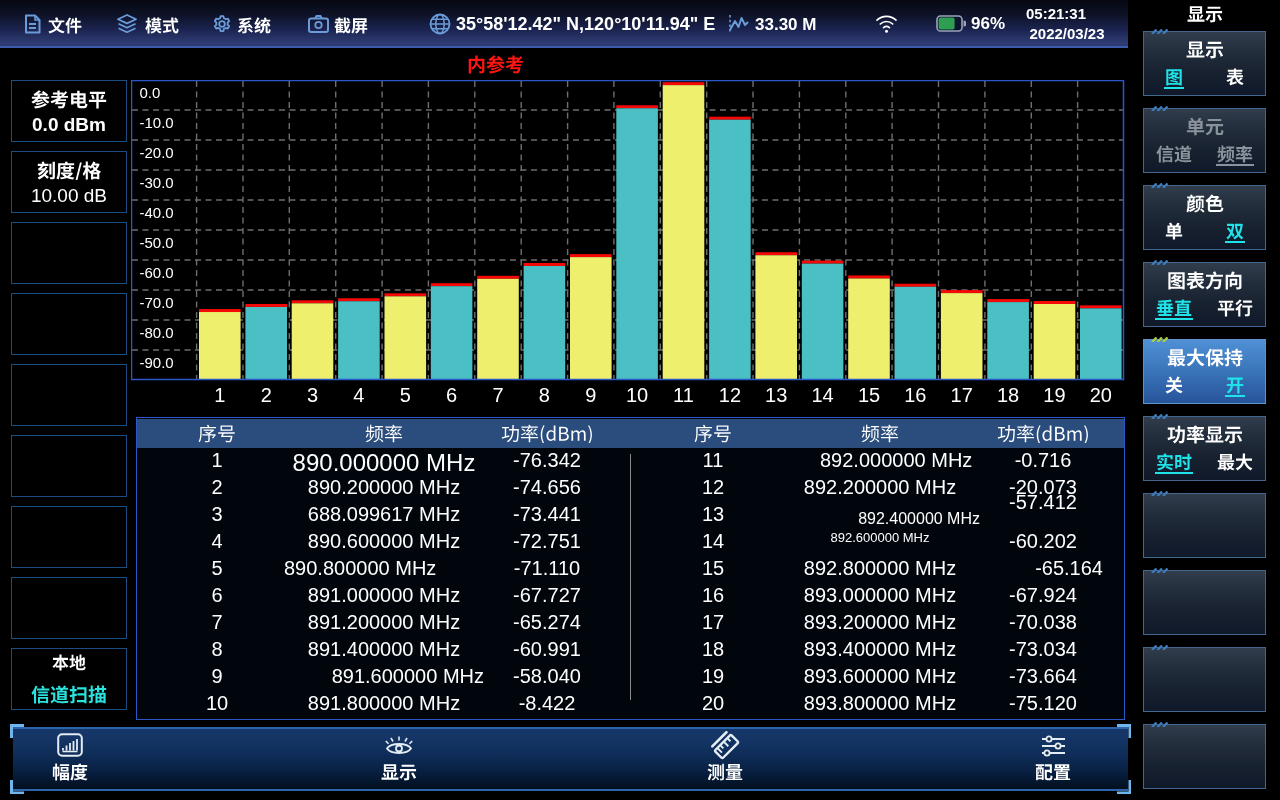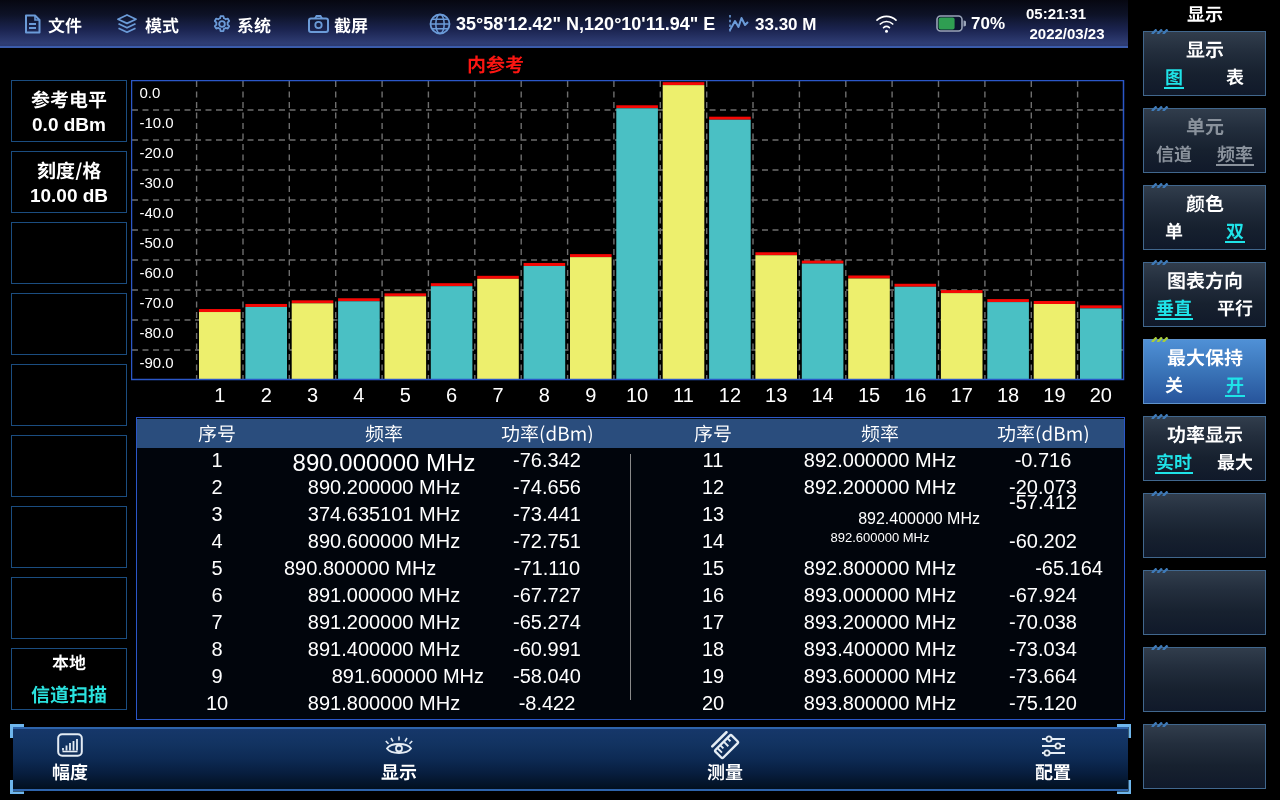--- a/index.html
+++ b/index.html
@@ -55,21 +55,21 @@
     <path d="M2 6.2 a13.5 13.5 0 0 1 19 0" fill="none" stroke="#fff" stroke-width="1.7" stroke-linecap="round"></path>
     <path d="M5.3 10 a9 9 0 0 1 12.4 0" fill="none" stroke="#fff" stroke-width="1.7" stroke-linecap="round"></path>
     <path d="M8.6 13.7 a4.5 4.5 0 0 1 5.8 0" fill="none" stroke="#fff" stroke-width="1.7" stroke-linecap="round"></path>
     <circle cx="11.5" cy="17.2" r="1.5" fill="#fff"></circle>
   </svg>
 <svg class="abs" style="left:936px;top:15px" width="30" height="17" viewBox="0 0 30 17">
     <rect x="1" y="1" width="25" height="15" rx="3.5" fill="#0c1430" stroke="#9aa4b8" stroke-width="1.6"></rect>
     <rect x="2.6" y="2.6" width="16" height="11.8" rx="2" fill="#2f9e52"></rect>
     <path d="M27.5 5.5 a2.5 2.5 0 0 1 0 6" fill="#9aa4b8"></path>
   </svg>
-<div class="lat" style="left:971px;top:14px;font-size:17px;font-weight:bold">70%</div>
+<div class="lat" style="left:971px;top:14px;font-size:17px;font-weight:bold">96%</div>
 <div class="lat" style="left:1026px;top:5px;width:81px;font-size:15px;font-weight:bold">05:21:31</div>
 <div class="lat" style="left:1017px;top:25px;width:100px;text-align:center;font-size:15px;font-weight:bold">2022/03/23</div>
 <svg style="position:absolute;left:1187.0px;top:5.0px" width="36.0" height="18" viewBox="0 0 36.0 18">
     <path transform="matrix(0.01800 0 0 -0.01800 0 15.840)" fill="#fff" d="M277 558H718V490H277ZM277 712H718V645H277ZM159 804V397H841V804ZM803 349C777 287 727 204 688 153L780 111C819 161 866 235 905 305ZM104 303C137 241 179 156 197 106L294 152C274 201 230 282 196 342ZM556 366V70H440V366H326V70H30V-45H970V70H669V366Z M1197 352C1161 248 1095 141 1022 75C1053 59 1108 24 1133 3C1204 78 1279 199 1324 319ZM1671 309C1736 211 1804 82 1826 0L1951 54C1923 140 1850 263 1784 355ZM1145 785V666H1854V785ZM1054 544V425H1438V54C1438 40 1431 35 1413 35C1394 34 1322 35 1265 38C1283 2 1302 -53 1308 -90C1395 -90 1461 -88 1508 -69C1555 -50 1569 -16 1569 51V425H1948V544Z"></path>
   </svg>
 <div class="abs" style="left:1143px;top:31px;width:123px;height:65px;background:linear-gradient(180deg,#313d4c 0%,#232e3d 30%,#17212f 65%,#10192a 100%);border:1px solid #41678d;box-sizing:border-box"></div>
 <svg class="abs" style="left:1150px;top:29px" width="21" height="5" viewBox="0 0 21 5">
     <path d="M2 5 L6.5 0.5 M7.5 5 L12 0.5 M13 5 L17.5 0.5" stroke="#3e7ab8" stroke-width="2.4"></path>
   </svg>
 <svg style="position:absolute;left:1185.5px;top:40.0px" width="38.0" height="19" viewBox="0 0 38.0 19">
@@ -177,21 +177,21 @@
 <div class="abs" style="left:11px;top:506px;width:116px;height:62px;border:1px solid #1b4d80;box-sizing:border-box;background:#000"></div>
 <div class="abs" style="left:11px;top:577px;width:116px;height:62px;border:1px solid #1b4d80;box-sizing:border-box;background:#000"></div>
 <div class="abs" style="left:11px;top:648px;width:116px;height:62px;border:1px solid #1b4d80;box-sizing:border-box;background:#000"></div>
 <svg style="position:absolute;left:31.0px;top:89.5px" width="76.0" height="19" viewBox="0 0 76.0 19">
     <path transform="matrix(0.01900 0 0 -0.01900 0 16.720)" fill="#fff" d="M612 281C529 225 364 183 226 164C251 139 278 101 292 72C444 102 608 153 712 231ZM730 180C620 78 394 32 157 14C179 -14 203 -59 214 -92C475 -61 704 -4 842 129ZM171 574C198 583 231 587 362 593C352 571 342 550 330 530H47V424H254C192 355 114 300 23 262C50 240 95 192 113 168C172 198 226 234 276 278C293 260 308 240 319 225C419 247 545 289 631 340L533 394C485 367 402 342 324 324C354 355 381 388 405 424H601C674 316 783 222 897 168C915 198 951 242 978 265C889 299 803 357 739 424H958V530H467C478 552 488 575 497 599L755 609C777 589 796 570 810 553L912 621C855 684 741 769 654 825L559 765C587 746 617 724 647 701L367 694C421 727 474 764 522 803L414 862C344 793 245 732 213 715C183 698 160 687 136 683C148 652 165 597 171 574Z M1814 809C1783 769 1748 729 1710 692V746H1509V850H1390V746H1153V648H1390V569H1068V468H1422C1300 392 1167 330 1035 285C1051 259 1074 204 1081 177C1164 210 1248 248 1329 292C1303 236 1273 178 1247 133H1678C1665 74 1650 40 1633 28C1620 20 1606 19 1583 19C1552 19 1471 21 1403 26C1425 -4 1442 -51 1444 -85C1514 -88 1580 -88 1618 -86C1667 -83 1698 -76 1728 -50C1764 -19 1787 49 1809 181C1813 197 1816 230 1816 230H1423L1457 303H1844V395H1503C1539 418 1573 443 1607 468H1945V569H1730C1796 628 1855 690 1907 756ZM1509 569V648H1664C1634 621 1602 594 1569 569Z M2429 381V288H2235V381ZM2558 381H2754V288H2558ZM2429 491H2235V588H2429ZM2558 491V588H2754V491ZM2111 705V112H2235V170H2429V117C2429 -37 2468 -78 2606 -78C2637 -78 2765 -78 2798 -78C2920 -78 2957 -20 2974 138C2945 144 2906 160 2876 176V705H2558V844H2429V705ZM2854 170C2846 69 2834 43 2785 43C2759 43 2647 43 2620 43C2565 43 2558 52 2558 116V170Z M3159 604C3192 537 3223 449 3233 395L3350 432C3338 488 3303 572 3269 637ZM3729 640C3710 574 3674 486 3642 428L3747 397C3781 449 3822 530 3858 607ZM3046 364V243H3437V-89H3562V243H3957V364H3562V669H3899V788H3099V669H3437V364Z"></path>
   </svg>
 <div class="lat" style="left:11px;top:114px;width:116px;text-align:center;font-size:19px;font-weight:bold">0.0 dBm</div>
 <svg style="position:absolute;left:36.8px;top:160.5px" width="64.4" height="19" viewBox="0 0 64.4 19">
     <path transform="matrix(0.01900 0 0 -0.01900 0 16.720)" fill="#fff" d="M823 838V50C823 33 816 27 799 27C780 26 720 25 665 28C681 -4 698 -55 703 -86C790 -87 850 -83 890 -65C929 -47 942 -16 942 50V838ZM648 740V176H761V740ZM437 592C421 559 403 527 382 497L227 489C269 530 310 576 346 623H605V733H408C398 770 374 820 349 857L236 831C254 801 270 765 281 733H42V623H207C171 574 134 533 119 519C96 497 77 481 57 477C69 446 87 392 93 369C115 378 147 384 298 395C227 322 141 263 49 221C70 198 106 147 120 122C295 215 453 368 545 557ZM502 403C406 229 231 90 37 11C58 -13 95 -65 109 -92C208 -45 303 17 388 92C444 42 507 -16 539 -55L625 22C589 61 521 119 465 165C522 225 572 291 612 362Z M1386 629V563H1251V468H1386V311H1800V468H1945V563H1800V629H1683V563H1499V629ZM1683 468V402H1499V468ZM1714 178C1678 145 1633 118 1582 96C1529 119 1485 146 1450 178ZM1258 271V178H1367L1325 162C1360 120 1400 83 1447 52C1373 35 1293 23 1209 17C1227 -9 1249 -54 1258 -83C1372 -70 1481 -49 1576 -15C1670 -53 1779 -77 1902 -89C1917 -58 1947 -10 1972 15C1880 21 1795 33 1718 52C1793 98 1854 159 1896 238L1821 276L1800 271ZM1463 830C1472 810 1480 786 1487 763H1111V496C1111 343 1105 118 1024 -36C1055 -45 1110 -70 1134 -88C1218 76 1230 328 1230 496V652H1955V763H1623C1613 794 1599 829 1585 857Z M2014 -181H2112L2360 806H2263Z M2980 641H3146C3123 597 3094 557 3061 520C3026 556 2997 595 2975 633ZM2564 850V643H2432V532H2554C2525 411 2470 274 2408 195C2426 166 2453 119 2464 87C2501 138 2535 212 2564 293V-89H2677V374C2699 339 2720 302 2732 277L2741 290C2761 266 2782 234 2793 211L2845 232V-90H2956V-55H3165V-87H3281V241L3299 234C3314 263 3348 310 3372 333C3284 358 3208 398 3145 445C3211 520 3264 609 3298 713L3222 748L3202 744H3040C3052 769 3064 794 3074 819L2959 851C2923 753 2861 658 2789 588V643H2677V850ZM2956 48V185H3165V48ZM2951 286C2991 310 3029 337 3065 368C3101 338 3140 310 3183 286ZM2909 545C2930 511 2955 478 2984 446C2919 393 2844 350 2763 321L2797 368C2780 390 2704 482 2677 508V532H2764C2789 512 2819 484 2834 467C2859 490 2885 516 2909 545Z"></path>
   </svg>
-<div class="lat" style="left:11px;top:185px;width:116px;text-align:center;font-size:19px;font-weight:bold">10.00 dB</div>
+<div class="lat" style="left:11px;top:185px;width:116px;text-align:center;font-size:19px;font-weight:normal">10.00 dB</div>
 <svg style="position:absolute;left:52.0px;top:653.5px" width="34.0" height="17" viewBox="0 0 34.0 17">
     <path transform="matrix(0.01700 0 0 -0.01700 0 14.960)" fill="#fff" d="M436 533V202H251C323 296 384 410 429 533ZM563 533H567C612 411 671 296 743 202H563ZM436 849V655H59V533H306C243 381 141 237 24 157C52 134 91 90 112 60C152 91 190 128 225 170V80H436V-90H563V80H771V167C804 128 839 93 877 64C898 98 941 145 972 170C855 249 753 386 690 533H943V655H563V849Z M1421 753V489L1322 447L1366 341L1421 365V105C1421 -33 1459 -70 1596 -70C1627 -70 1777 -70 1810 -70C1927 -70 1962 -23 1978 119C1945 126 1899 145 1873 162C1864 60 1854 37 1800 37C1768 37 1635 37 1605 37C1544 37 1535 46 1535 105V414L1618 450V144H1730V499L1817 536C1817 394 1815 320 1813 305C1810 287 1803 283 1791 283C1782 283 1760 283 1743 285C1756 260 1765 214 1768 184C1801 184 1843 185 1873 198C1904 211 1921 236 1924 282C1929 323 1931 443 1931 634L1935 654L1852 684L1830 670L1811 656L1730 621V850H1618V573L1535 538V753ZM1021 172 1069 52C1161 94 1276 148 1383 201L1356 307L1263 268V504H1365V618H1263V836H1151V618H1034V504H1151V222C1102 202 1057 185 1021 172Z"></path>
   </svg>
 <svg style="position:absolute;left:31.0px;top:684.5px" width="76.0" height="19" viewBox="0 0 76.0 19">
     <path transform="matrix(0.01900 0 0 -0.01900 0 16.720)" fill="#2ae2de" d="M383 543V449H887V543ZM383 397V304H887V397ZM368 247V-88H470V-57H794V-85H900V247ZM470 39V152H794V39ZM539 813C561 777 586 729 601 693H313V596H961V693H655L714 719C699 755 668 811 641 852ZM235 846C188 704 108 561 24 470C43 442 75 379 85 352C110 380 134 412 158 446V-92H268V637C296 695 321 755 342 813Z M1045 753C1095 701 1158 628 1183 581L1282 648C1253 695 1188 764 1137 813ZM1491 359H1762V305H1491ZM1491 228H1762V173H1491ZM1491 489H1762V435H1491ZM1378 574V88H1880V574H1653L1682 633H1953V730H1791L1852 818L1737 850C1722 814 1696 766 1672 730H1515L1566 752C1554 782 1524 826 1500 858L1399 816C1416 790 1436 757 1450 730H1312V633H1554L1540 574ZM1279 491H1045V380H1164V106C1120 86 1071 51 1025 8L1097 -93C1143 -36 1194 23 1229 23C1254 23 1287 -5 1334 -29C1408 -65 1496 -77 1616 -77C1713 -77 1875 -71 1941 -67C1943 -35 1960 19 1973 49C1876 35 1722 27 1620 27C1512 27 1420 34 1353 67C1321 83 1299 97 1279 108Z M2174 844V666H2041V555H2174V376L2028 345L2059 230L2174 258V40C2174 26 2169 21 2155 21C2142 21 2100 20 2060 22C2075 -8 2090 -57 2094 -87C2165 -87 2213 -84 2247 -66C2280 -48 2291 -18 2291 39V287L2419 320L2404 430L2291 403V555H2404V666H2291V844ZM2423 759V649H2806V445H2447V327H2806V87H2416V-24H2806V-81H2921V759Z M3726 850V719H3590V850H3475V719H3360V611H3475V498H3590V611H3726V498H3842V611H3960V719H3842V850ZM3502 166H3603V68H3502ZM3502 268V363H3603V268ZM3815 166V68H3710V166ZM3815 268H3710V363H3815ZM3393 467V-84H3502V-36H3815V-79H3929V467ZM3141 849V660H3037V550H3141V371L3021 342L3047 227L3141 254V51C3141 38 3136 34 3124 34C3112 33 3077 33 3041 34C3055 3 3069 -47 3072 -76C3136 -76 3180 -72 3210 -53C3241 -35 3250 -5 3250 50V285L3352 315L3337 423L3250 400V550H3341V660H3250V849Z"></path>
   </svg>
 <svg style="position:absolute;left:466.5px;top:54.5px" width="57.0" height="19" viewBox="0 0 57.0 19">
     <path transform="matrix(0.01900 0 0 -0.01900 0 16.720)" fill="#fc1612" d="M89 683V-92H209V192C238 169 276 127 293 103C402 168 469 249 508 335C581 261 657 180 697 124L796 202C742 272 633 375 548 452C556 491 560 529 562 566H796V49C796 32 789 27 771 26C751 26 684 25 625 28C642 -3 660 -57 665 -91C754 -91 817 -89 859 -70C901 -51 915 -17 915 47V683H563V850H439V683ZM209 196V566H438C433 443 399 294 209 196Z M1612 281C1529 225 1364 183 1226 164C1251 139 1278 101 1292 72C1444 102 1608 153 1712 231ZM1730 180C1620 78 1394 32 1157 14C1179 -14 1203 -59 1214 -92C1475 -61 1704 -4 1842 129ZM1171 574C1198 583 1231 587 1362 593C1352 571 1342 550 1330 530H1047V424H1254C1192 355 1114 300 1023 262C1050 240 1095 192 1113 168C1172 198 1226 234 1276 278C1293 260 1308 240 1319 225C1419 247 1545 289 1631 340L1533 394C1485 367 1402 342 1324 324C1354 355 1381 388 1405 424H1601C1674 316 1783 222 1897 168C1915 198 1951 242 1978 265C1889 299 1803 357 1739 424H1958V530H1467C1478 552 1488 575 1497 599L1755 609C1777 589 1796 570 1810 553L1912 621C1855 684 1741 769 1654 825L1559 765C1587 746 1617 724 1647 701L1367 694C1421 727 1474 764 1522 803L1414 862C1344 793 1245 732 1213 715C1183 698 1160 687 1136 683C1148 652 1165 597 1171 574Z M2814 809C2783 769 2748 729 2710 692V746H2509V850H2390V746H2153V648H2390V569H2068V468H2422C2300 392 2167 330 2035 285C2051 259 2074 204 2081 177C2164 210 2248 248 2329 292C2303 236 2273 178 2247 133H2678C2665 74 2650 40 2633 28C2620 20 2606 19 2583 19C2552 19 2471 21 2403 26C2425 -4 2442 -51 2444 -85C2514 -88 2580 -88 2618 -86C2667 -83 2698 -76 2728 -50C2764 -19 2787 49 2809 181C2813 197 2816 230 2816 230H2423L2457 303H2844V395H2503C2539 418 2573 443 2607 468H2945V569H2730C2796 628 2855 690 2907 756ZM2509 569V648H2664C2634 621 2602 594 2569 569Z"></path>
   </svg>
 <svg class="abs" style="left:131px;top:80px" width="994" height="330" viewBox="0 0 994 330">
@@ -314,30 +314,30 @@
     <path transform="matrix(0.01900 0 0 -0.01900 0 16.720)" fill="#fff" d="M701 501C699 151 688 35 446 -30C459 -43 477 -67 483 -83C743 -9 762 129 764 501ZM728 84C795 34 881 -38 923 -82L968 -34C925 9 837 78 770 126ZM428 386C376 178 261 42 49 -25C64 -40 81 -65 88 -83C315 -3 438 144 493 371ZM133 397C113 323 80 248 37 197C54 189 81 172 93 162C135 217 174 301 196 383ZM544 609V137H608V550H854V139H922V609H742L782 714H950V781H518V714H709C699 680 686 640 672 609ZM114 753V529H39V461H248V158H316V461H502V529H334V652H479V716H334V841H266V529H176V753Z M1829 643C1794 603 1732 548 1687 515L1742 478C1788 510 1846 558 1892 605ZM1056 337 1094 277C1160 309 1242 353 1319 394L1304 451C1213 407 1118 363 1056 337ZM1085 599C1139 565 1205 515 1236 481L1290 527C1256 561 1190 609 1136 640ZM1677 408C1746 366 1832 306 1874 266L1930 311C1886 351 1797 410 1730 448ZM1051 202V132H1460V-80H1540V132H1950V202H1540V284H1460V202ZM1435 828C1450 805 1468 776 1481 750H1071V681H1438C1408 633 1374 592 1361 579C1346 561 1331 550 1317 547C1324 530 1334 498 1338 483C1353 489 1375 494 1490 503C1442 454 1399 415 1379 399C1345 371 1319 352 1297 349C1305 330 1315 297 1318 284C1339 293 1374 298 1636 324C1648 304 1658 286 1664 270L1724 297C1703 343 1652 415 1607 466L1551 443C1568 424 1585 401 1600 379L1423 364C1511 434 1599 522 1679 615L1618 650C1597 622 1573 594 1550 567L1421 560C1454 595 1487 637 1516 681H1941V750H1569C1555 779 1531 818 1508 847Z"></path>
   </svg>
 <svg style="position:absolute;left:996.6px;top:424.0px" width="92.7" height="19" viewBox="0 0 92.7 19">
     <path transform="matrix(0.01900 0 0 -0.01900 0 16.720)" fill="#fff" d="M38 182 56 105C163 134 307 175 443 214L434 285L273 242V650H419V722H51V650H199V222C138 206 82 192 38 182ZM597 824C597 751 596 680 594 611H426V539H591C576 295 521 93 307 -22C326 -36 351 -62 361 -81C590 47 649 273 665 539H865C851 183 834 47 805 16C794 3 784 0 763 0C741 0 685 1 623 6C637 -14 645 -46 647 -68C704 -71 762 -72 794 -69C828 -66 850 -58 872 -30C910 16 924 160 940 574C940 584 940 611 940 611H669C671 680 672 751 672 824Z M1829 643C1794 603 1732 548 1687 515L1742 478C1788 510 1846 558 1892 605ZM1056 337 1094 277C1160 309 1242 353 1319 394L1304 451C1213 407 1118 363 1056 337ZM1085 599C1139 565 1205 515 1236 481L1290 527C1256 561 1190 609 1136 640ZM1677 408C1746 366 1832 306 1874 266L1930 311C1886 351 1797 410 1730 448ZM1051 202V132H1460V-80H1540V132H1950V202H1540V284H1460V202ZM1435 828C1450 805 1468 776 1481 750H1071V681H1438C1408 633 1374 592 1361 579C1346 561 1331 550 1317 547C1324 530 1334 498 1338 483C1353 489 1375 494 1490 503C1442 454 1399 415 1379 399C1345 371 1319 352 1297 349C1305 330 1315 297 1318 284C1339 293 1374 298 1636 324C1648 304 1658 286 1664 270L1724 297C1703 343 1652 415 1607 466L1551 443C1568 424 1585 401 1600 379L1423 364C1511 434 1599 522 1679 615L1618 650C1597 622 1573 594 1550 567L1421 560C1454 595 1487 637 1516 681H1941V750H1569C1555 779 1531 818 1508 847Z M2239 -196 2295 -171C2209 -29 2168 141 2168 311C2168 480 2209 649 2295 792L2239 818C2147 668 2092 507 2092 311C2092 114 2147 -47 2239 -196Z M2615 -13C2680 -13 2738 22 2780 64H2783L2791 0H2866V796H2774V587L2779 494C2731 533 2690 557 2626 557C2502 557 2391 447 2391 271C2391 90 2479 -13 2615 -13ZM2635 64C2540 64 2485 141 2485 272C2485 396 2555 480 2642 480C2687 480 2729 464 2774 423V138C2729 88 2685 64 2635 64Z M3059 0H3292C3456 0 3570 71 3570 215C3570 315 3508 373 3421 390V395C3490 417 3528 481 3528 554C3528 683 3424 733 3276 733H3059ZM3151 422V660H3264C3379 660 3437 628 3437 542C3437 467 3386 422 3260 422ZM3151 74V350H3279C3408 350 3479 309 3479 218C3479 119 3405 74 3279 74Z M3707 0H3799V394C3848 450 3894 477 3935 477C4004 477 4036 434 4036 332V0H4127V394C4178 450 4222 477 4264 477C4333 477 4365 434 4365 332V0H4456V344C4456 482 4403 557 4292 557C4225 557 4169 514 4112 453C4090 517 4046 557 3962 557C3897 557 3841 516 3793 464H3791L3782 543H3707Z M4640 -196C4732 -47 4787 114 4787 311C4787 507 4732 668 4640 818L4583 792C4669 649 4712 480 4712 311C4712 141 4669 -29 4583 -171Z"></path>
   </svg>
 <div class="abs" style="left:630px;top:454px;width:1px;height:246px;background:#8a8a8a"></div>
 <div class="lat" style="left:157px;top:449px;width:120px;text-align:center;font-size:20px">1</div>
 <div class="lat" style="left:284px;top:449px;width:200px;text-align:center;font-size:24px">890.000000 MHz</div>
 <div class="lat" style="left:487px;top:449px;width:120px;text-align:center;font-size:20px">-76.342</div>
 <div class="lat" style="left:653px;top:449px;width:120px;text-align:center;font-size:20px">11</div>
-<div class="lat" style="left:780px;top:449px;width:200px;text-align:center;font-size:20px">892.000000 MHz</div>
+<div class="lat" style="left:820px;top:449px;width:200px;font-size:20px">892.000000 MHz</div>
 <div class="lat" style="left:983px;top:449px;width:120px;text-align:center;font-size:20px">-0.716</div>
 <div class="lat" style="left:157px;top:476px;width:120px;text-align:center;font-size:20px">2</div>
 <div class="lat" style="left:284px;top:476px;width:200px;text-align:center;font-size:20px">890.200000 MHz</div>
 <div class="lat" style="left:487px;top:476px;width:120px;text-align:center;font-size:20px">-74.656</div>
 <div class="lat" style="left:653px;top:476px;width:120px;text-align:center;font-size:20px">12</div>
 <div class="lat" style="left:780px;top:476px;width:200px;text-align:center;font-size:20px">892.200000 MHz</div>
 <div class="lat" style="left:983px;top:476px;width:120px;text-align:center;font-size:20px">-20.073</div>
 <div class="lat" style="left:157px;top:503px;width:120px;text-align:center;font-size:20px">3</div>
-<div class="lat" style="left:284px;top:503px;width:200px;text-align:center;font-size:20px">374.635101 MHz</div>
+<div class="lat" style="left:284px;top:503px;width:200px;text-align:center;font-size:20px">688.099617 MHz</div>
 <div class="lat" style="left:487px;top:503px;width:120px;text-align:center;font-size:20px">-73.441</div>
 <div class="lat" style="left:653px;top:503px;width:120px;text-align:center;font-size:20px">13</div>
 <div class="lat" style="left:780px;top:510px;width:200px;text-align:right;font-size:16px">892.400000 MHz</div>
 <div class="lat" style="left:983px;top:491px;width:120px;text-align:center;font-size:20px">-57.412</div>
 <div class="lat" style="left:157px;top:530px;width:120px;text-align:center;font-size:20px">4</div>
 <div class="lat" style="left:284px;top:530px;width:200px;text-align:center;font-size:20px">890.600000 MHz</div>
 <div class="lat" style="left:487px;top:530px;width:120px;text-align:center;font-size:20px">-72.751</div>
 <div class="lat" style="left:653px;top:530px;width:120px;text-align:center;font-size:20px">14</div>
 <div class="lat" style="left:780px;top:530px;width:200px;text-align:center;font-size:13px">892.600000 MHz</div>
 <div class="lat" style="left:983px;top:530px;width:120px;text-align:center;font-size:20px">-60.202</div>

